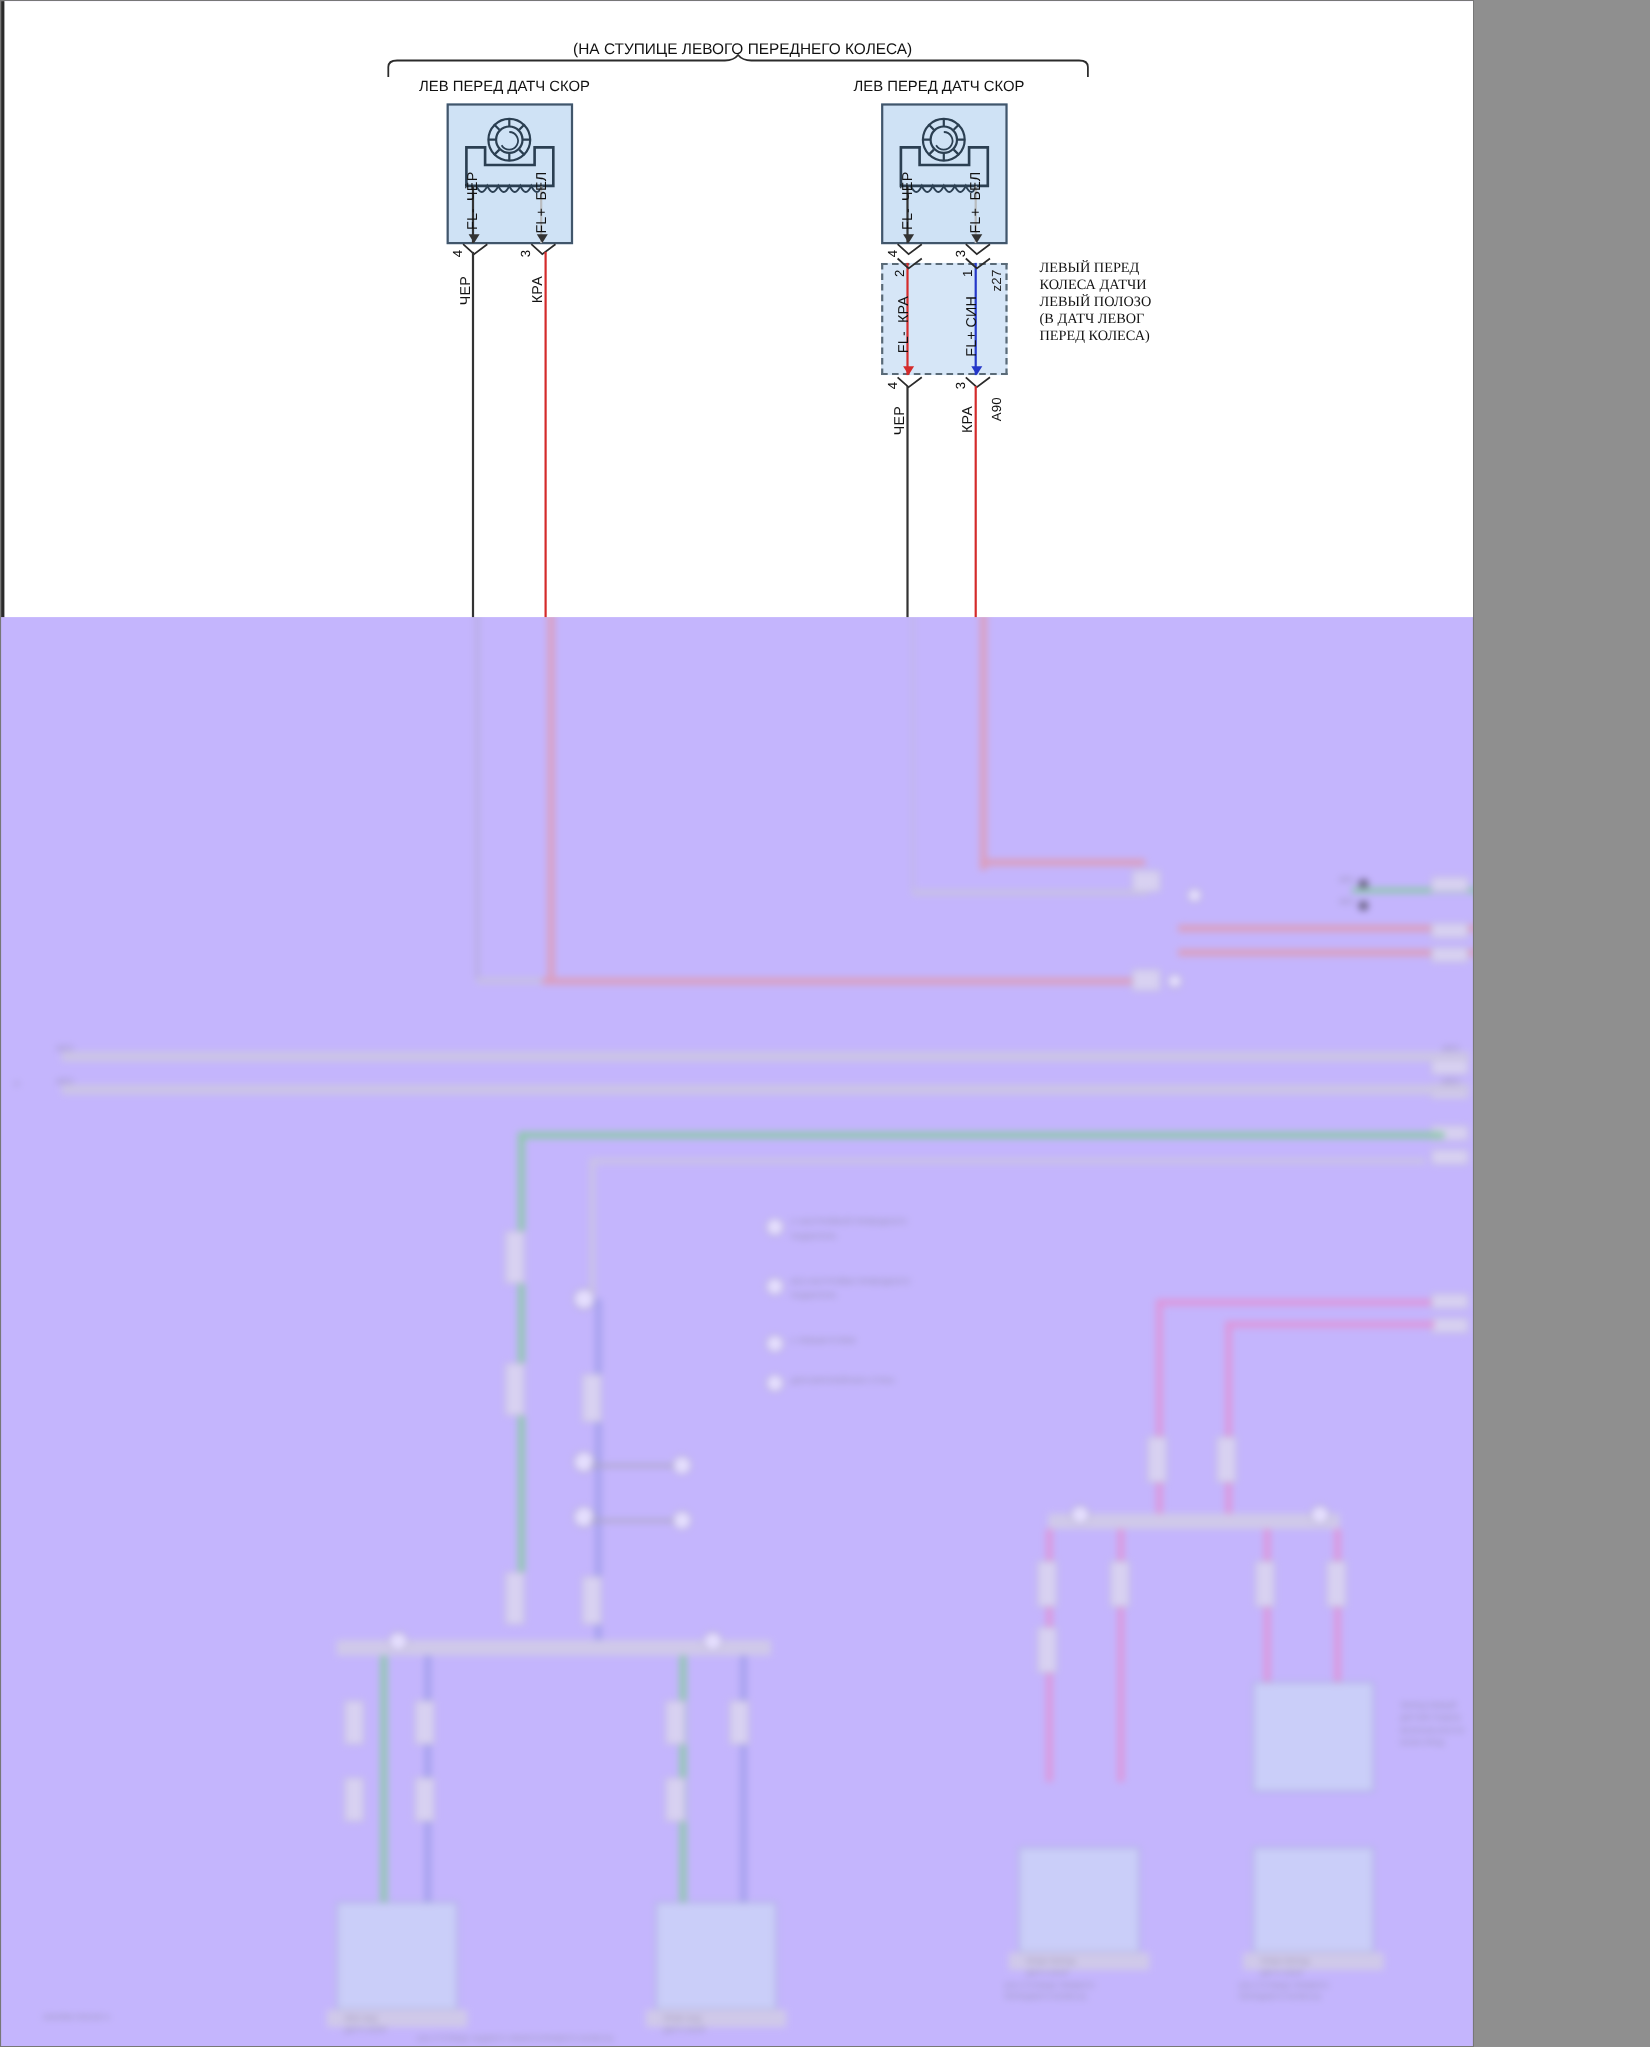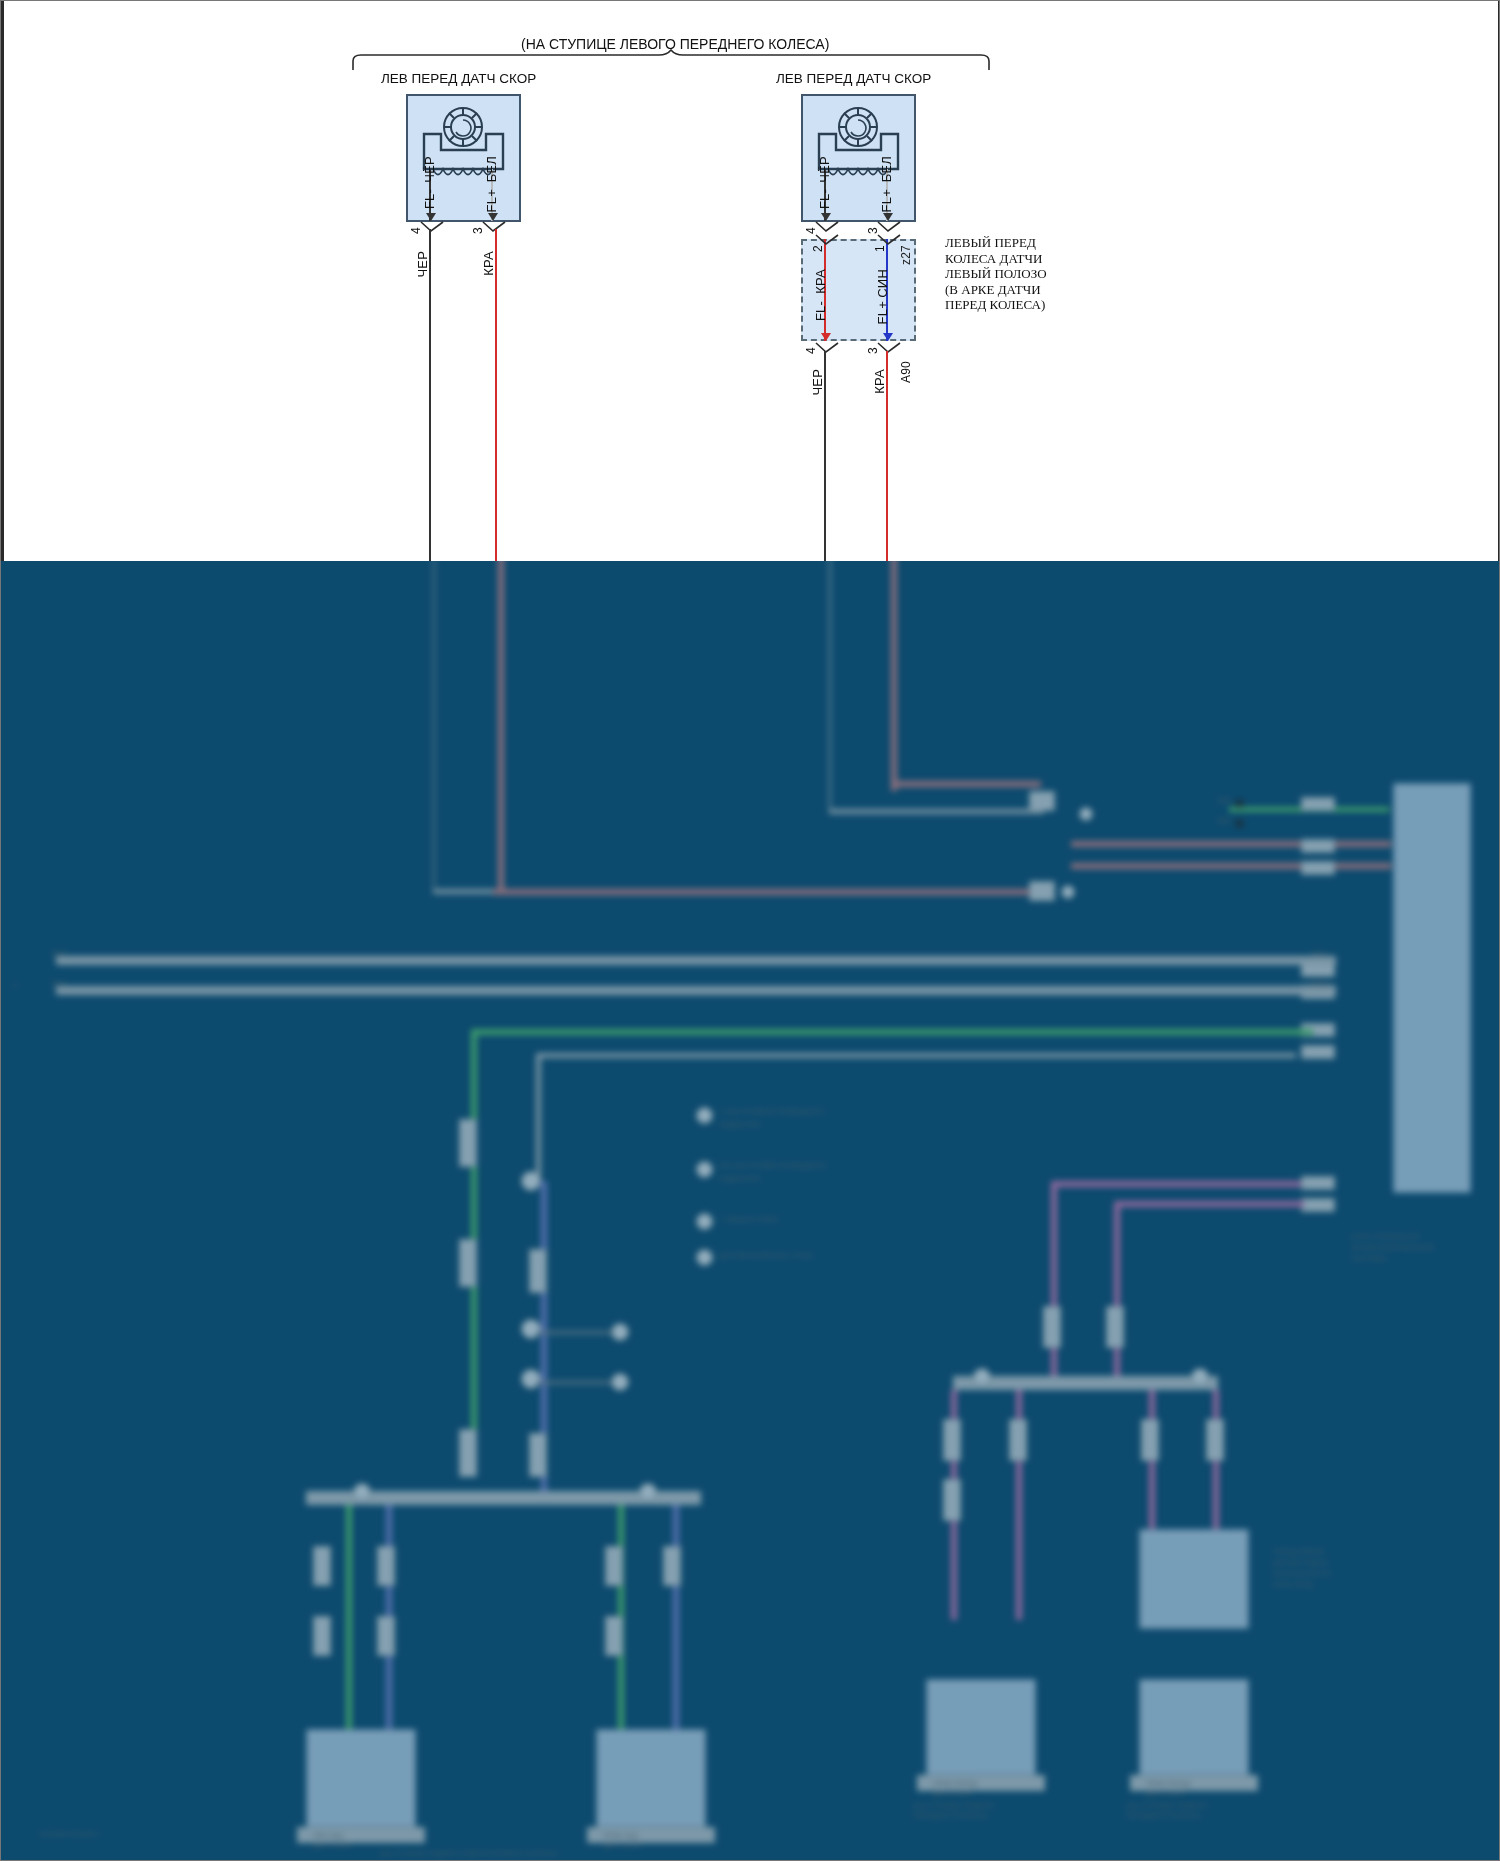--- a/index.html
+++ b/index.html
@@ -1,20 +1,20 @@
 <!DOCTYPE html>
 <html><head>
 <meta charset="utf-8">
 <style>
   html,body{margin:0;padding:0;background:#8f8f8f;}
   body{font-family:"Liberation Sans", sans-serif;}
   #page{
     position:relative;
-    width:1500px;height:1861px;
-    background:#0c4a6e;
+    width:1340px;height:1861px;
+    background:#c4b5fd;
     overflow:hidden;
     border:1px solid #777;
     box-sizing:border-box;
   }
   
   .sharp-band{
     position:absolute;left:0;top:0;width:1500px;height:560px;
     background:#ffffff;z-index:5;
   }
   .side-gut{
@@ -338,21 +338,21 @@
     <svg style="position:absolute;left:875px;top:340px;" width="26" height="14">
       <path d="M2,2 L12,11 L24,2" fill="none" stroke="#2b2b2b" stroke-width="1.6"></path>
     </svg>
     <div class="vtext sm" style="left:803px;top:346px;">4</div>
     <div class="vtext sm" style="left:865px;top:346px;">3</div>
 
     <div class="blk" style="left:944px;top:234px;font-family:Liberation Serif, serif;">
       <span>ЛЕВЫЙ ПЕРЕД</span><br>
       <span>КОЛЕСА ДАТЧИ</span><br>
       <span>ЛЕВЫЙ ПОЛОЗО</span><br>
-      <span>(В АРКЕ ДАТЧИ</span><br>
+      <span>(В ДАТЧ ЛЕВОГ</span><br>
       <span>ПЕРЕД КОЛЕСА)</span>
     </div>
 
     <div class="vline" style="left:823px;top:350px;height:210px;"></div>
     <div class="vline red" style="left:885px;top:350px;height:210px;"></div>
     <div class="vtext" style="left:809px;top:368px;">ЧЕР</div>
     <div class="vtext" style="left:871px;top:368px;">КРА</div>
     <div class="vtext sm" style="left:898px;top:360px;">A90</div>
   </div>
 

